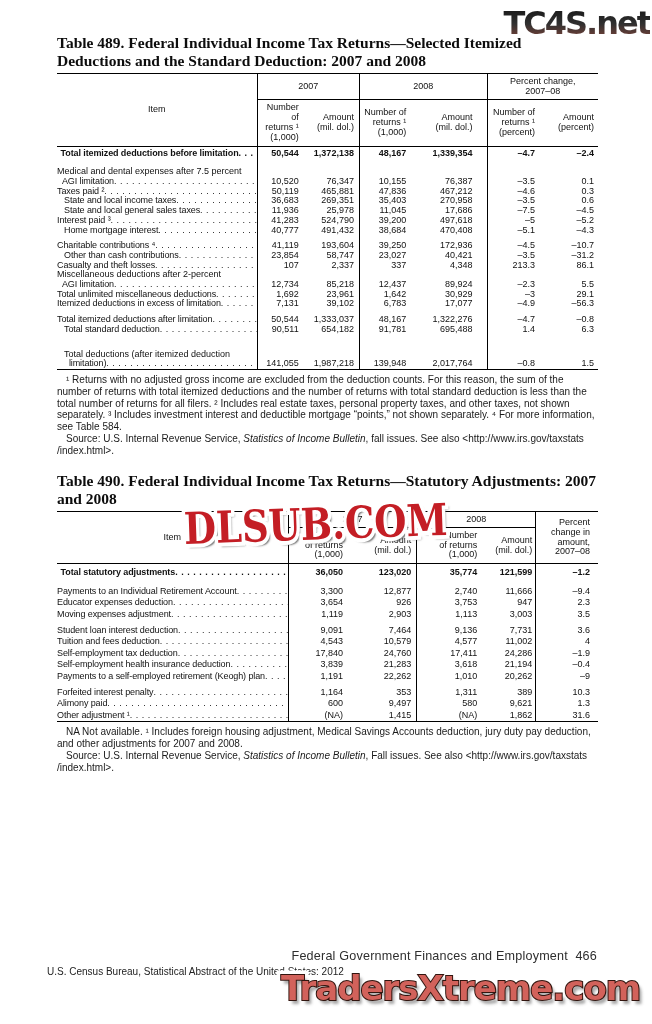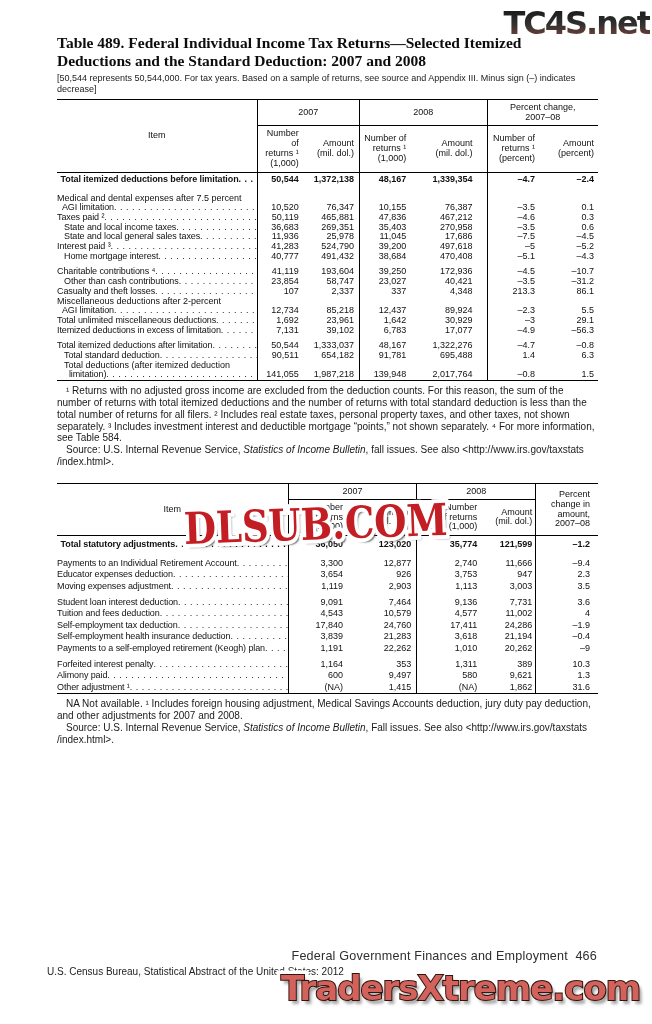--- a/index.html
+++ b/index.html
@@ -74,21 +74,20 @@
           letter-spacing:-1px;}
   .wm-bottom::before{-webkit-text-stroke:9px #fff;text-shadow:3px 4px 3px rgba(60,60,60,0.45);}
 </style>
 </head>
 <body>
 
 <div class="page">
   <div class="content">
 
     <h2 class="tbl-title">Table 489. Federal Individual Income Tax Returns—Selected Itemized Deductions and the Standard Deduction: 2007 and 2008</h2>
-    <p class="bracket">[50,544 represents 50,544,000. For tax years. Based on a sample of returns, see source and Appendix III. Minus sign (–) indicates decrease]</p>
 
     <table class="data" id="t489">
       <colgroup>
         <col style="width:37%">
           <col style="width:8.6%">
           <col style="width:10.3%">
         <col style="width:9.6%">
           <col style="width:14%">
           <col style="width:9.8%">
           <col style="width:10.7%">
@@ -354,41 +353,42 @@
             </td>
             <td class="num">90,511</td>
             <td class="num">654,182</td>
             <td class="num">91,781</td>
             <td class="num">695,488</td>
             <td class="num">1.4</td>
             <td class="num">6.3</td>
           </tr>
           <tr>
             <td class="lbl">
-              <div class="toplbl" style="padding-left: 7px;">Total deductions (after itemized deduction</div>
+              <div class="toplbl" style="padding-left: 7px; margin-top: 15px;">Total deductions (after itemized deduction</div>
               <div class="lblline" style="padding-left: 11.9px;">
                 <span class="lbltext">limitation)</span>
                 <span class="leader"></span>
               </div>
             </td>
             <td class="num">141,055</td>
             <td class="num">1,987,218</td>
             <td class="num">139,948</td>
             <td class="num">2,017,764</td>
             <td class="num">–0.8</td>
             <td class="num">1.5</td>
           </tr>
         </tbody>
     </table>
 
     <p class="fn">¹ Returns with no adjusted gross income are excluded from the deduction counts. For this reason, the sum of the number of returns with total itemized deductions and the number of returns with total standard deduction is less than the total number of returns for all filers. ² Includes real estate taxes, personal property taxes, and other taxes, not shown separately. ³ Includes investment interest and deductible mortgage “points,” not shown separately. ⁴ For more information, see Table 584.</p>
     <p class="fn src"><span>Source: U.S. Internal Revenue Service, </span><i>Statistics of Income Bulletin</i><span>, fall issues. See also &lt;http://www.irs.gov/taxstats /index.html&gt;.</span></p>
 
     <div class="sect-gap"></div>
 
+    <h2 class="tbl-title">Table 490. Federal Individual Income Tax Returns—Statutory Adjustments: 2007 and 2008</h2>
 
     <table class="data" id="t490">
       <colgroup>
         <col style="width:42.7%">
           <col style="width:11.1%">
           <col style="width:12.7%">
         <col style="width:12.1%">
           <col style="width:9.9%">
           <col style="width:11.5%">
       </colgroup>

